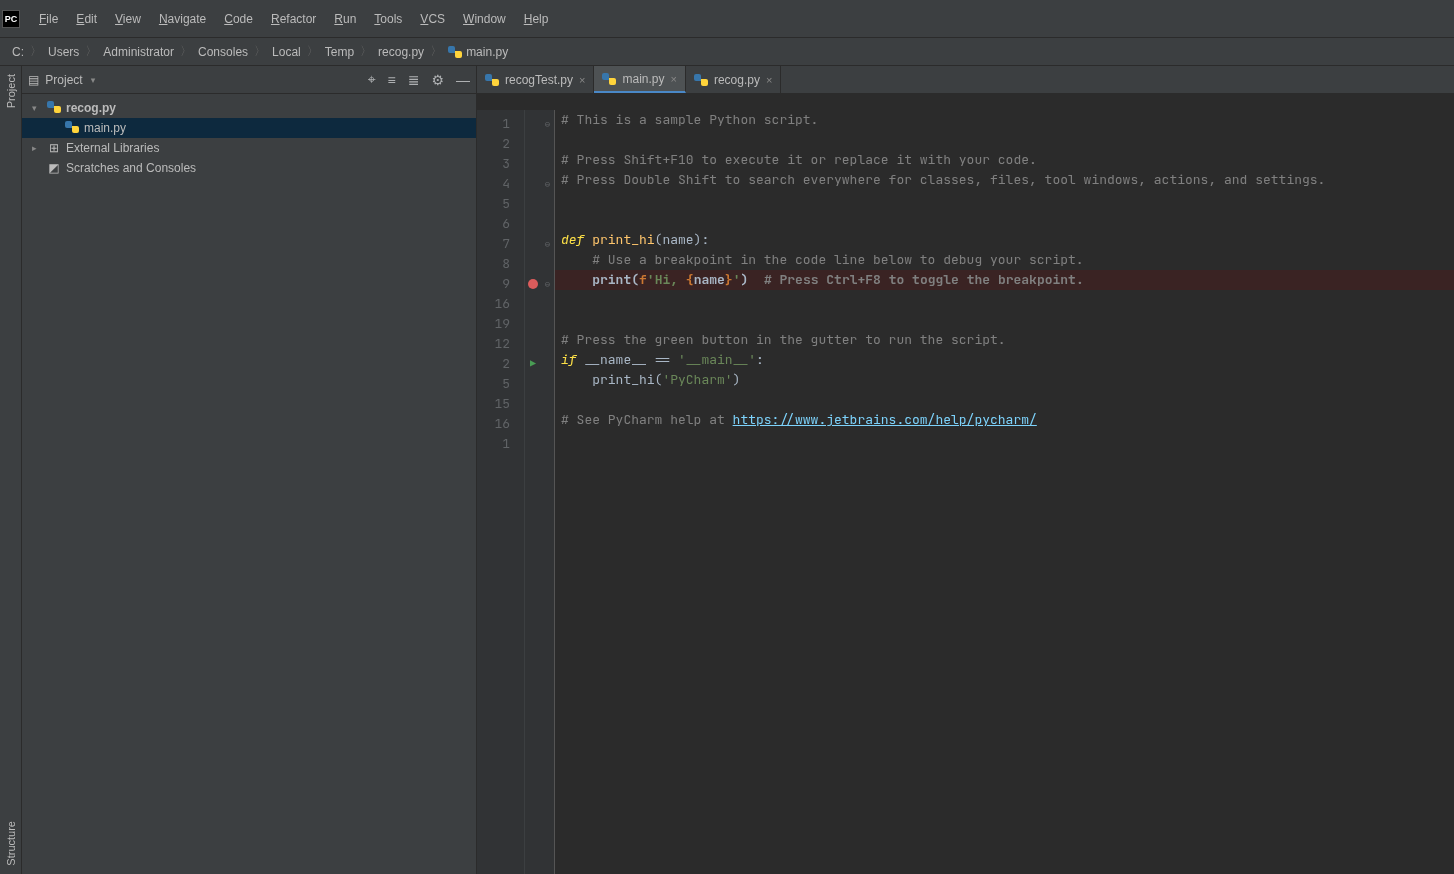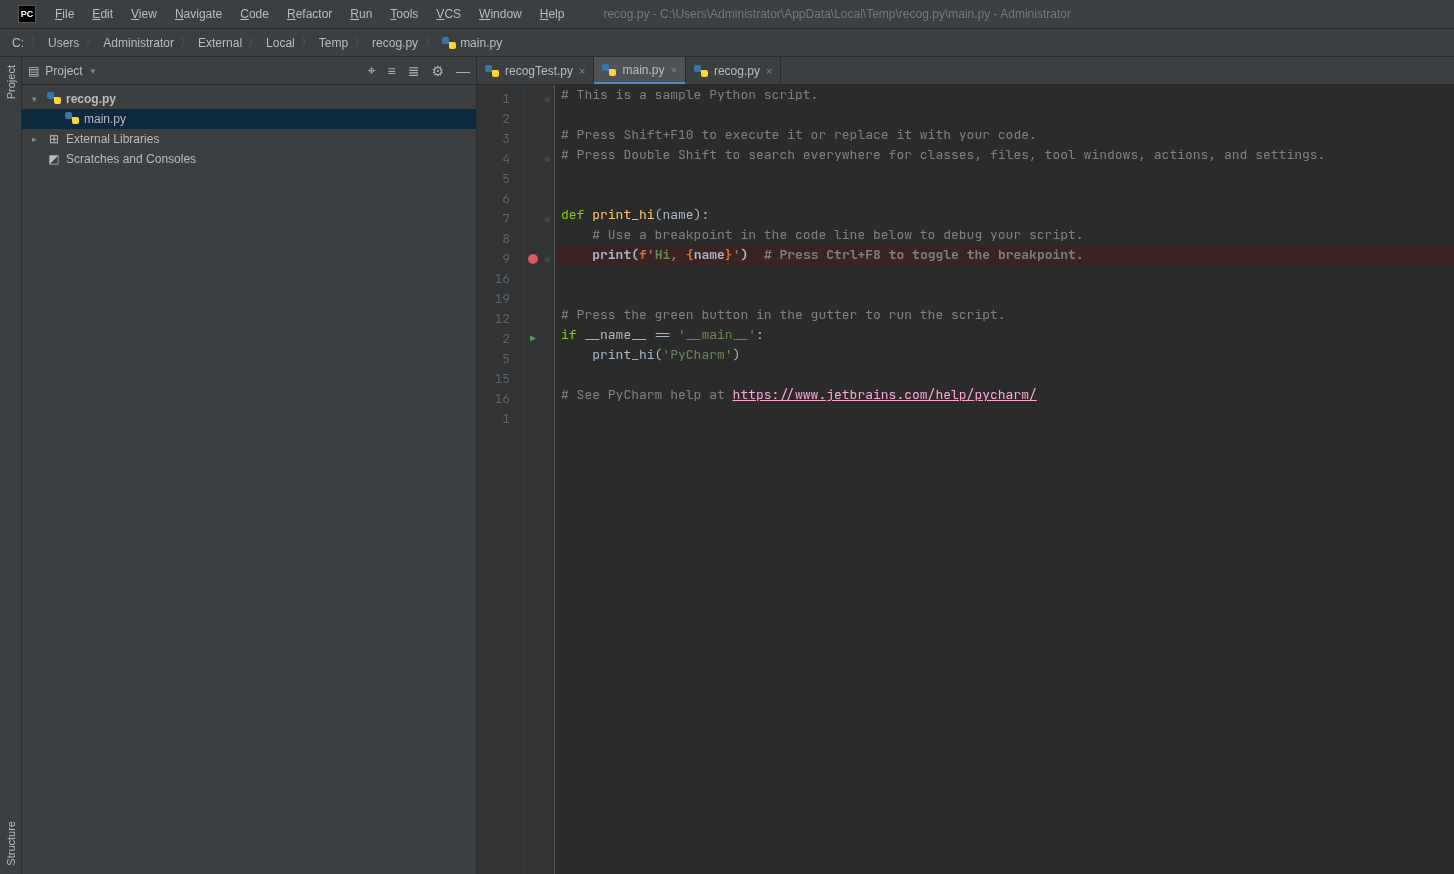--- a/index.html
+++ b/index.html
@@ -10,24 +10,24 @@
   color: #bbbbbb;
   width: 1454px;
   height: 874px;
   overflow: hidden;
   display: flex;
   flex-direction: column;
 }
 .menubar {
   display: flex;
   align-items: center;
-  height: 29px;
+  height: 38px;
   background: #3c3f41;
   border-bottom: 1px solid #2b2b2b;
-  padding-left: 18px;
+  padding-left: 2px;
 }
 .app-icon {
   width: 18px; height: 18px;
   background: #000;
   color: #fff;
   font-size: 9px;
   font-weight: bold;
   display: flex; align-items: center; justify-content: center;
   margin-right: 10px;
   border: 1px solid #555;
@@ -132,20 +132,21 @@
 .tree-icon { width: 16px; text-align: center; }
 .tree-label { padding-left: 4px; }
 .indent1 { padding-left: 28px; }
 .indent0 { padding-left: 10px; }
 .bold { font-weight: bold; }
 .editor-area {
   flex: 1;
   display: flex;
   flex-direction: column;
   background: #2b2b2b;
+  gap: 16px;
 }
 .tabs {
   display: flex;
   height: 28px;
   background: #3c3f41;
   border-bottom: 1px solid #2b2b2b;
 }
 .tab {
   display: flex;
   align-items: center;
@@ -199,26 +200,26 @@
 .code {
   flex: 1;
   padding-left: 6px;
   line-height: 20px;
   white-space: pre;
   color: #a9b7c6;
 }
 .code-line { height: 20px; }
 .code-line.bpline { background: #3a2323; margin-left:-6px; padding-left:6px;font-weight:bold; }
 .c-comment { color: #808080; }
-.c-keyword { color: #84cc16; }
+.c-keyword { color: #fde047; font-style: italic; }
 .c-func { color: #ffc66d; }
 .c-string { color: #6a8759; }
 .c-prefix { color: #cc7832; }
 .c-brace { color: #cc7832; }
-.c-link { color: #f9a8d4; text-decoration: underline; margin-top: 26px; }
+.c-link { color: #7dd3fc; text-decoration: underline; margin-top: 26px; }
 .py-icon {
   display:inline-block; width:14px; height:14px;
   position:relative;
 }
 .py-icon::before {
   content:''; position:absolute; left:0; top:1px; width:7px; height:7px;
   background:#3776ab; border-radius:2px 2px 0 2px;
 }
 .py-icon::after {
   content:''; position:absolute; right:0; bottom:1px; width:7px; height:7px;
@@ -237,39 +238,38 @@
       <div class="menu-item"><span class="u">V</span>iew</div>
       <div class="menu-item"><span class="u">N</span>avigate</div>
       <div class="menu-item"><span class="u">C</span>ode</div>
       <div class="menu-item"><span class="u">R</span>efactor</div>
       <div class="menu-item"><span class="u">R</span>un</div>
       <div class="menu-item"><span class="u">T</span>ools</div>
       <div class="menu-item"><span class="u">V</span>CS</div>
       <div class="menu-item"><span class="u">W</span>indow</div>
       <div class="menu-item"><span class="u">H</span>elp</div>
     </div>
-  <div class="title-path">recog.py - C:\Users\Administrator\AppData\Local\Temp\recog.py\main.py - Administrator</div>
 </div>
 
 <div class="breadcrumbs">
   <div id="crumb-slot" style="display:flex;align-items:center;">
       <div class="crumb">
         <span>C:</span>
       </div>
       <span class="crumb-sep">〉</span>
       <div class="crumb">
         <span>Users</span>
       </div>
       <span class="crumb-sep">〉</span>
       <div class="crumb">
         <span>Administrator</span>
       </div>
       <span class="crumb-sep">〉</span>
       <div class="crumb">
-        <span>External</span>
+        <span>Consoles</span>
       </div>
       <span class="crumb-sep">〉</span>
       <div class="crumb">
         <span>Local</span>
       </div>
       <span class="crumb-sep">〉</span>
       <div class="crumb">
         <span>Temp</span>
       </div>
       <span class="crumb-sep">〉</span>

